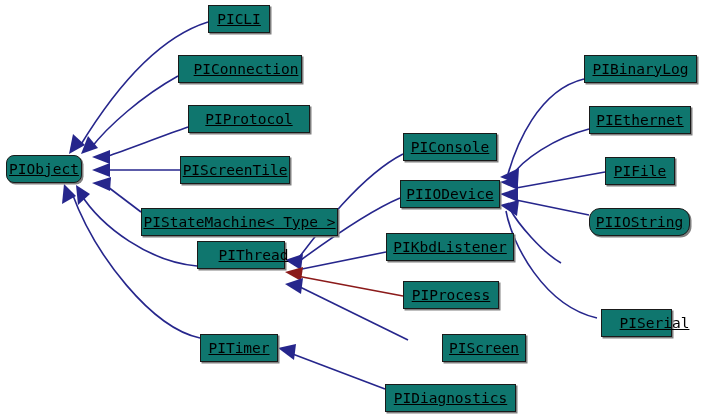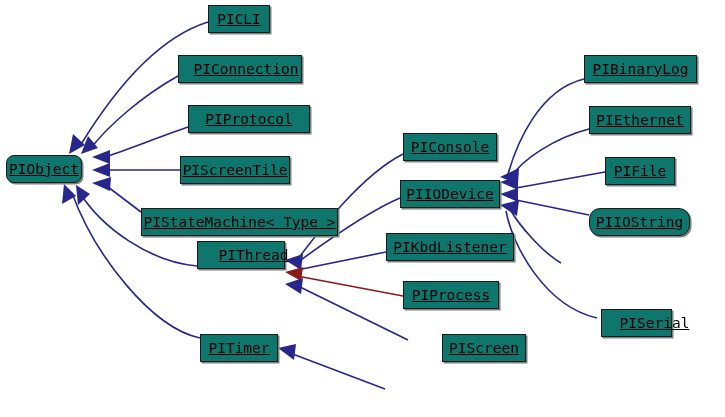--- a/index.html
+++ b/index.html
@@ -155,20 +155,23 @@
   </div>
 
   <div class="node" style="left:403px; top:281px; width:96px;">
     <span class="node-label">PIProcess</span>
   </div>
 
   <div class="node" style="left:408px; top:334px; width:84px;margin-left:34px;">
     <span class="node-label">PIScreen</span>
   </div>
 
+  <div class="node" style="left:385px; top:384px; width:131px;">
+    <span class="node-label">PIDiagnostics</span>
+  </div>
 
   <div class="node" style="left:584px; top:55px; width:113px;">
     <span class="node-label">PIBinaryLog</span>
   </div>
 
   <div class="node" style="left:589px; top:106px; width:102px;">
     <span class="node-label">PIEthernet</span>
   </div>
 
   <div class="node" style="left:605px; top:157px; width:70px;">

